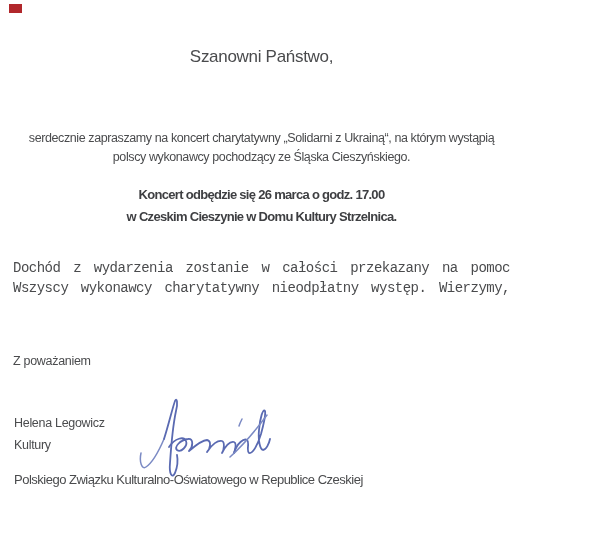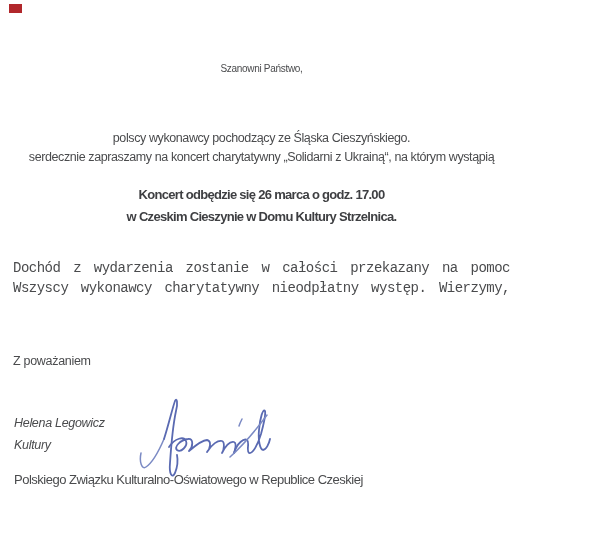--- a/index.html
+++ b/index.html
@@ -17,42 +17,42 @@
   .corner-mark {
     left: 9px; top: 4px; width: 13px; height: 9px;
     background: var(--corner_mark, #b1272b);
   }
 
   .center-block {
     left: 13px; width: 497px;
     text-align: center;
   }
   .salutation {
-    top: 60px;
-    font-size: 10px; letter-spacing: -0.3px; line-height: 17px;
+    top: 48px;
+    font-size: 17px; letter-spacing: -0.3px; line-height: 17px;
   }
   .intro {
     top: 129px;
     font-size: 12.5px; letter-spacing: -0.4px; line-height: 19px;
   }
   .event-heading {
     top: 184px;
     font-weight: bold; color: var(--heading, #3e3f42);
     font-size: 13px; letter-spacing: -0.7px; line-height: 22px;
   }
 
   .body-par {
     left: 13px; top: 258px; width: 497px;
     font-size: 14px; letter-spacing: -0.5px; line-height: 20px; font-family: Liberation Mono, monospace;
   }
   .body-par .jline { text-align: justify; text-align-last: justify; height: 20px; overflow: hidden; }
   .body-par .lline { text-align: left; height: 20px; overflow: hidden; }
 
   .closing  { left: 13px; top: 354px; font-size: 12.5px; letter-spacing: -0.3px; }
-  .signer   { left: 14px; font-size: 12.5px; letter-spacing: -0.3px; font-style: italic; }
+  .signer   { left: 14px; font-size: 12.5px; letter-spacing: -0.3px; }
   .signer-name  { top: 416px; }
   .signer-title { top: 438px; }
   .organization { left: 14px; top: 472px; font-size: 13px; letter-spacing: -0.5px; }
 
   .signature { left: 133px; top: 396px; width: 142px; height: 96px; }
   .signature path {
     fill: none;
     stroke: var(--signature_ink, #5a6ab2);
     stroke-width: 1.8;
     stroke-linecap: round;
@@ -63,22 +63,22 @@
 </head>
 <body>
 
 <div class="page">
 
   <div class="abs corner-mark"></div>
 
   <div class="abs center-block salutation">Szanowni Państwo,</div>
 
   <div class="abs center-block intro">
+    <div>serdecznie zapraszamy na koncert charytatywny „Solidarni z Ukrainą“, na którym wystąpią</div>
     <div>polscy wykonawcy pochodzący ze Śląska Cieszyńskiego.</div>
-    <div>serdecznie zapraszamy na koncert charytatywny „Solidarni z Ukrainą“, na którym wystąpią</div>
   </div>
 
   <div class="abs center-block event-heading">
     <div>Koncert odbędzie się 26 marca o godz. 17.00</div>
     <div>w Czeskim Cieszynie w Domu Kultury Strzelnica.</div>
   </div>
 
   <div class="abs body-par">
     <div class="jline">Dochód z wydarzenia zostanie w całości przekazany na pomoc mieszkańcom Ukrainy.</div>
     <div class="jline">Wszyscy wykonawcy charytatywny nieodpłatny występ. Wierzymy, że razem uda nam się</div>

